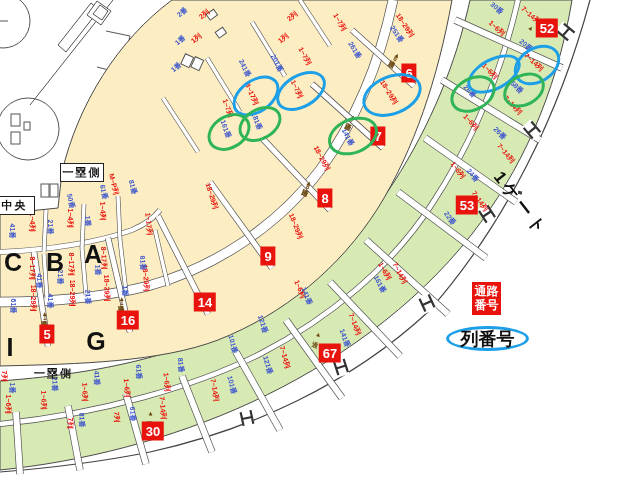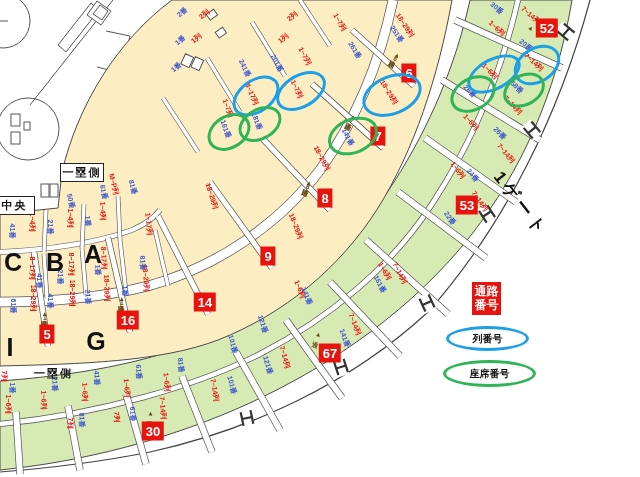--- a/index.html
+++ b/index.html
@@ -27,21 +27,21 @@
             font-size:11px;font-weight:bold;display:flex;align-items:center;
             justify-content:center;letter-spacing:2px;box-sizing:border-box;}
   .plainlabel{position:absolute;color:#111;font-size:11px;font-weight:bold;letter-spacing:2px;
               white-space:nowrap;}
   .gate{position:absolute;color:#111;font-size:17px;font-weight:bold;letter-spacing:4px;
         transform:translate(-50%,-50%) rotate(52deg);white-space:nowrap;}
 
   .legend-badge{position:absolute;left:472px;top:282px;width:29px;background:#e8130c;color:#fff;
                 font-size:12px;font-weight:bold;line-height:1.2;text-align:center;padding:2px 0;}
   .legend-oval{position:absolute;border-radius:50%;background:#fff;display:flex;align-items:center;
-               justify-content:center;color:#111;font-size:10px;font-weight:bold;box-sizing:border-box;}
+               justify-content:center;color:#111;font-size:18px;font-weight:bold;box-sizing:border-box;}
   #legend-row{left:446px;top:326px;width:83px;height:25px;border:3px solid #1d9fe8;}
   #legend-seat{left:443px;top:360px;width:93px;height:27px;border:3px solid #2fb457;}
 </style>
 </head>
 <body>
 
 <div id="stage">
 
   <svg width="640" height="477" viewBox="0 0 640 477">
 
@@ -333,17 +333,14 @@
     <span>中央</span>
   </div>
   <div class="plainlabel" style="left:34px;top:366px;">一塁側</div>
 
   <div class="gate" style="left:521px;top:204px;">1ゲート</div>
 
   <div class="legend-badge">通路番号</div>
   <div class="legend-oval" id="legend-row">
     <span>列番号</span>
   </div>
-  <div class="legend-oval" id="legend-seat">
-    <span>座席番号</span>
-  </div>
 
 </div>
 
 </body></html>

